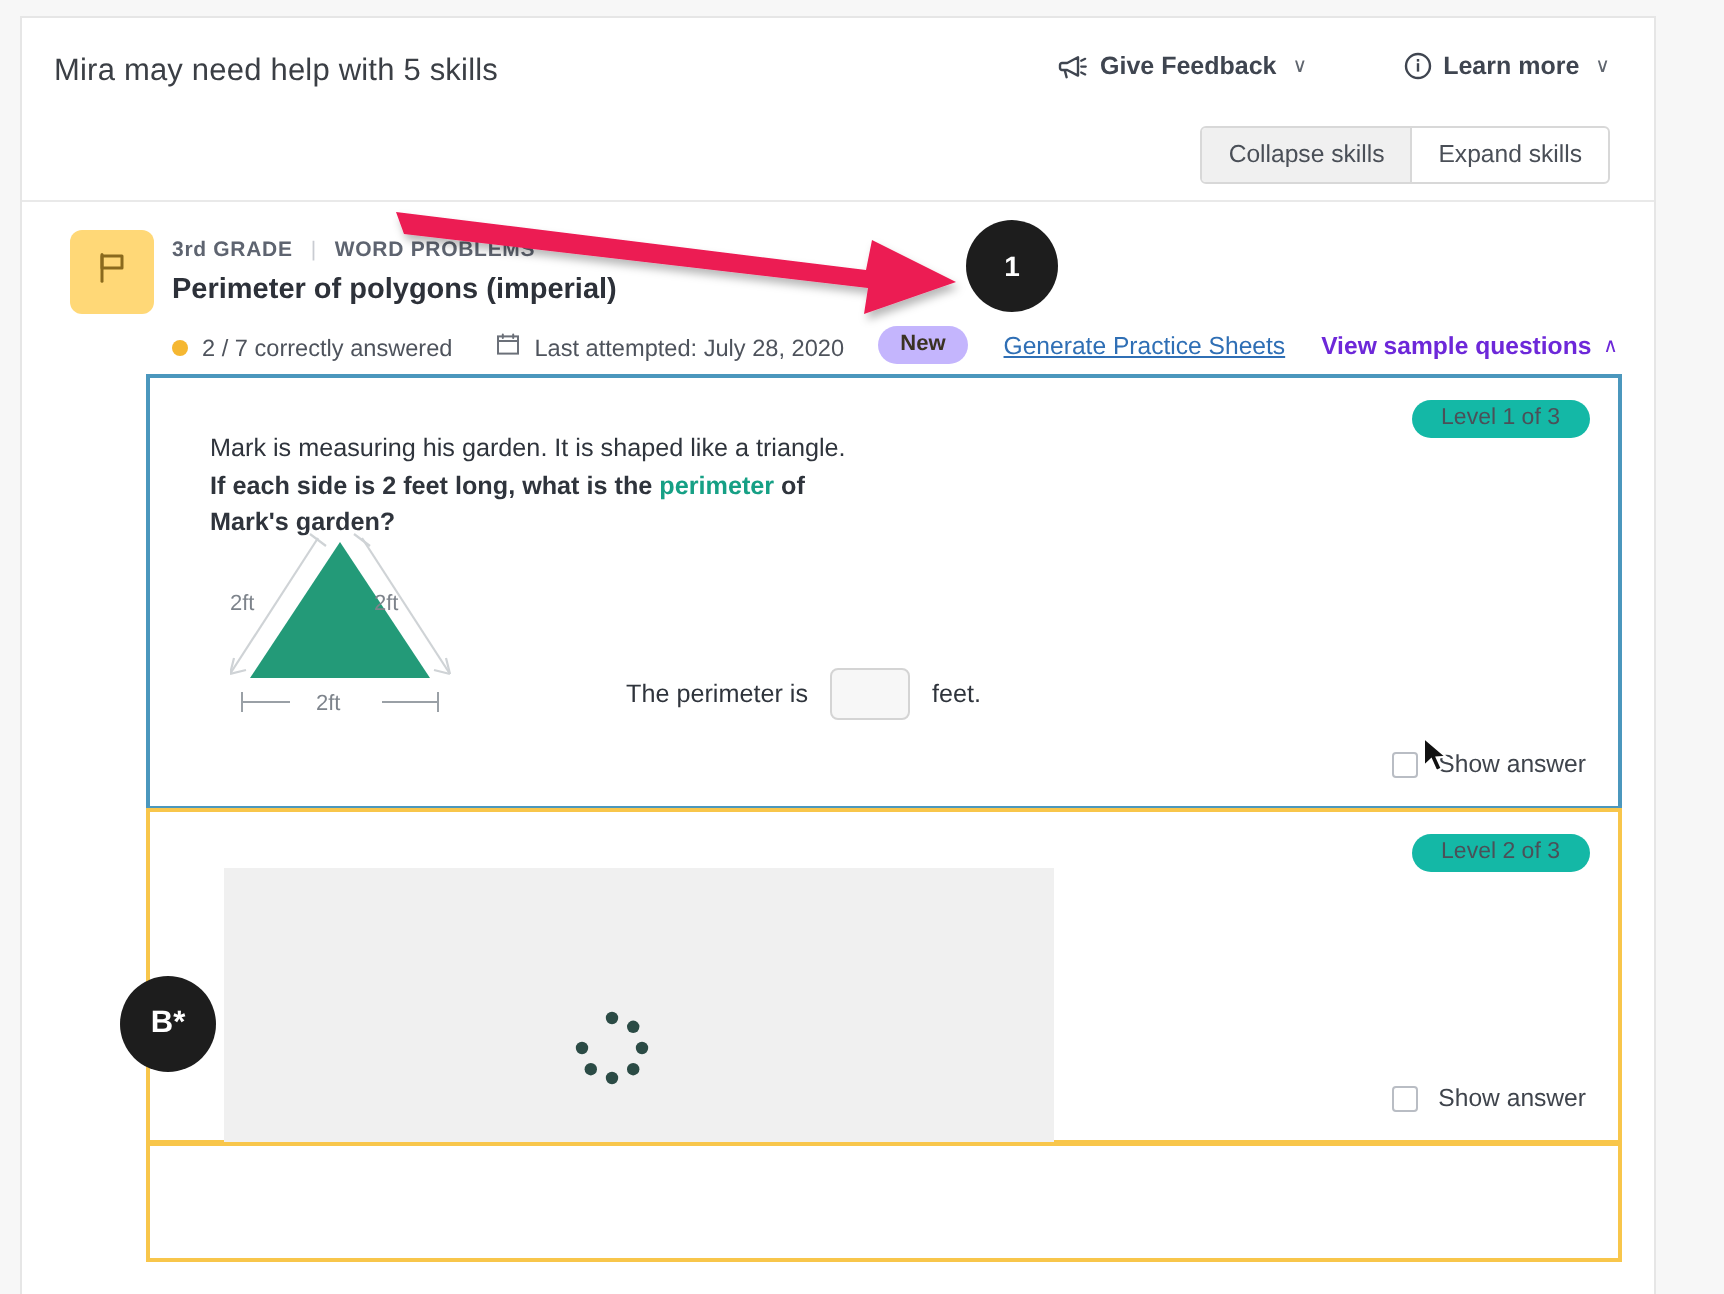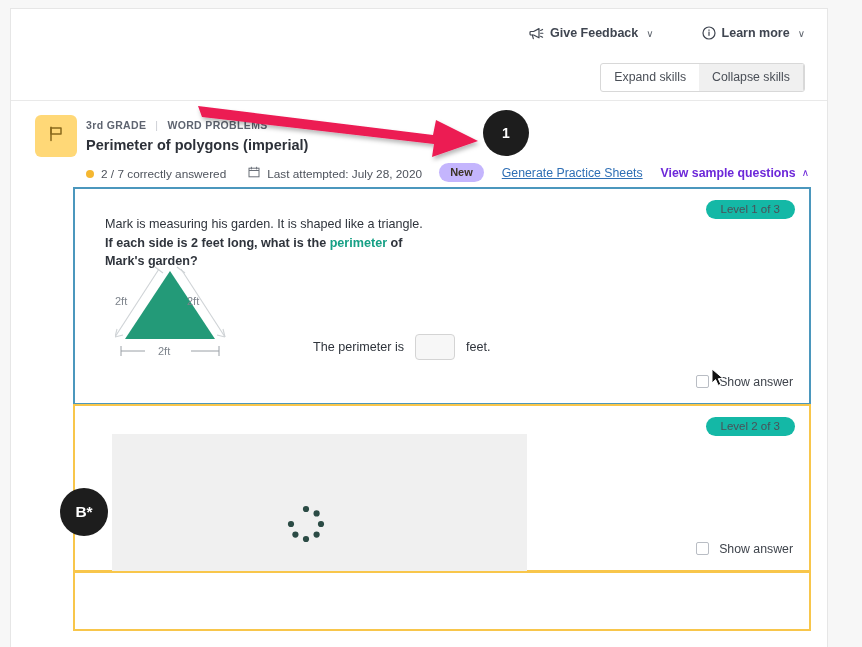--- a/index.html
+++ b/index.html
@@ -140,21 +140,21 @@
     display: flex; align-items: center; gap: 11px;
     font-size: 12.6px; color: #2f343c;
   }
   .ans-input {
     width: 40px; height: 26px;
     background: #f7f7f7; border: 1px solid #d4d4d4; border-radius: 4px;
   }
 
   .show-ans {
     position: absolute; right: 16px; bottom: 14px;
-    display: flex; gap: 10px;
+    display: flex; align-items: center; gap: 10px;
     font-size: 12.3px; color: #3f444c;
     cursor: pointer;
   }
   .cbx { width: 13px; height: 13px; border: 1px solid #b9bdc4; border-radius: 2px; background:#fff; }
 
   
   .ph-box {
     position: absolute; left: 37px; top: 28px;
     width: 415px; height: 185px; background: #f0f0f0;
   }
@@ -176,20 +176,21 @@
 </style>
 </head>
 <body>
 
 <div id="root">
 
   <div class="panel">
 
     <div class="pg-header">
 
+      <div class="pg-title">Mira may need help with 5 skills</div>
 
       <div class="hdr-actions">
 
         <div class="hdr-link">
           <span class="ico">
             <svg width="15" height="13" viewBox="0 0 15 13">
               <path d="M2 4.5h2.6L10 1.6v9.2L4.6 8H2a1 1 0 0 1-1-1V5.5a1 1 0 0 1 1-1z" fill="none" stroke="#3f4550" stroke-width="1.2" stroke-linejoin="round"></path>
               <path d="M11.6 3.4l2-1M11.6 6.3h2.3M11.6 9.2l2 1" stroke="#3f4550" stroke-width="1.1" stroke-linecap="round"></path>
               <path d="M3.4 8.2l.9 3.4" stroke="#3f4550" stroke-width="1.2" stroke-linecap="round"></path>
             </svg>
@@ -206,22 +207,22 @@
               <rect x="6.4" y="3.5" width="1.2" height="1.3" fill="#3f4550"></rect>
             </svg>
           </span>
           <span>Learn more</span>
           <span class="caret">∨</span>
         </div>
 
       </div>
 
       <div class="seg-group">
+        <div class="seg active">Collapse skills</div>
         <div class="seg">Expand skills</div>
-        <div class="seg active">Collapse skills</div>
       </div>
     </div>
 
     <div class="skill-head">
 
       <div class="flag-box">
         <span>
           <svg width="20" height="20" viewBox="0 0 20 20">
             <path d="M5 3.2v13.4" stroke="#8a6a1d" stroke-width="1.5" stroke-linecap="round"></path>
             <path d="M5 4h10v6H5z" fill="none" stroke="#8a6a1d" stroke-width="1.5" stroke-linejoin="round"></path>

